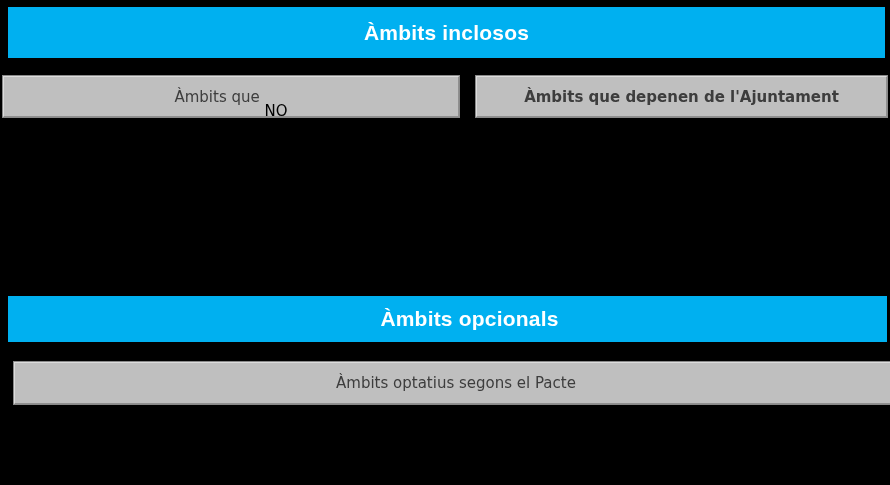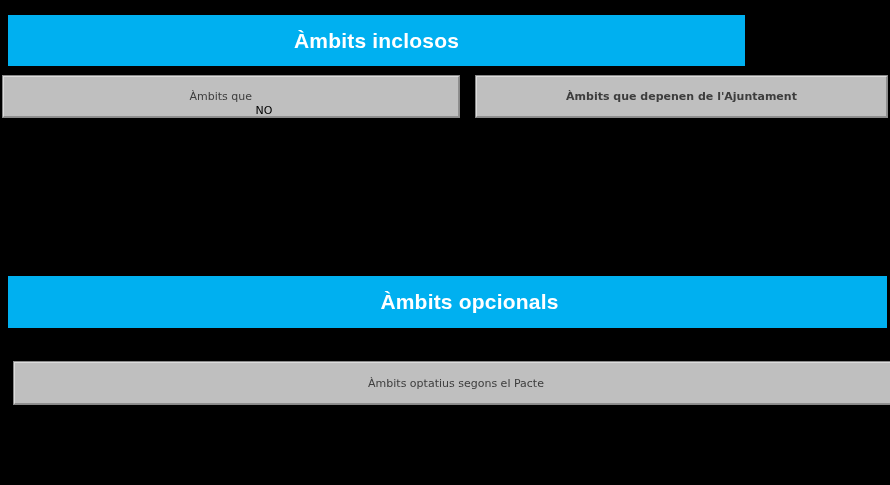--- a/index.html
+++ b/index.html
@@ -18,32 +18,32 @@
     position: absolute;
     background: #00B0F0;
     color: #FFFFFF;
     display: flex;
     align-items: center;
     justify-content: center;
     font-weight: 700;
     font-size: 21px;
     letter-spacing: 0.2px;
   }
-  .band-included { left: 8px; top: 15px; width: 737px; height: 51px; }
-  .band-optional { left: 8px; top: 276px; width: 879px; height: 52px; padding-left: 44px; }
+  .band-included { left: 8px; top: 7px; width: 877px; height: 51px; }
+  .band-optional { left: 8px; top: 296px; width: 879px; height: 46px; padding-left: 44px; }
   .gray-box {
     position: absolute;
     background: #BFBFBF;
     border: 1px solid #898989;
     box-shadow: inset 1px 1px 0 rgba(255,255,255,0.45), inset -1px -1px 0 rgba(0,0,0,0.25);
     color: #3D3D3D;
     display: flex;
     align-items: center;
     justify-content: center;
-    font-size: 11px;
+    font-size: 15px;
     font-family: "DejaVu Sans", "Liberation Sans", sans-serif;
     white-space: pre;
   }
   .gray-box .em {
     font-weight: 400;
     color: #000000;
     margin-top: 28px;
   }
   .box-no-depenen   { left: 2px;   top: 75px;  width: 458px; height: 43px; }
   .box-depenen      { left: 475px; top: 75px;  width: 413px; height: 43px; font-weight: bold; }

